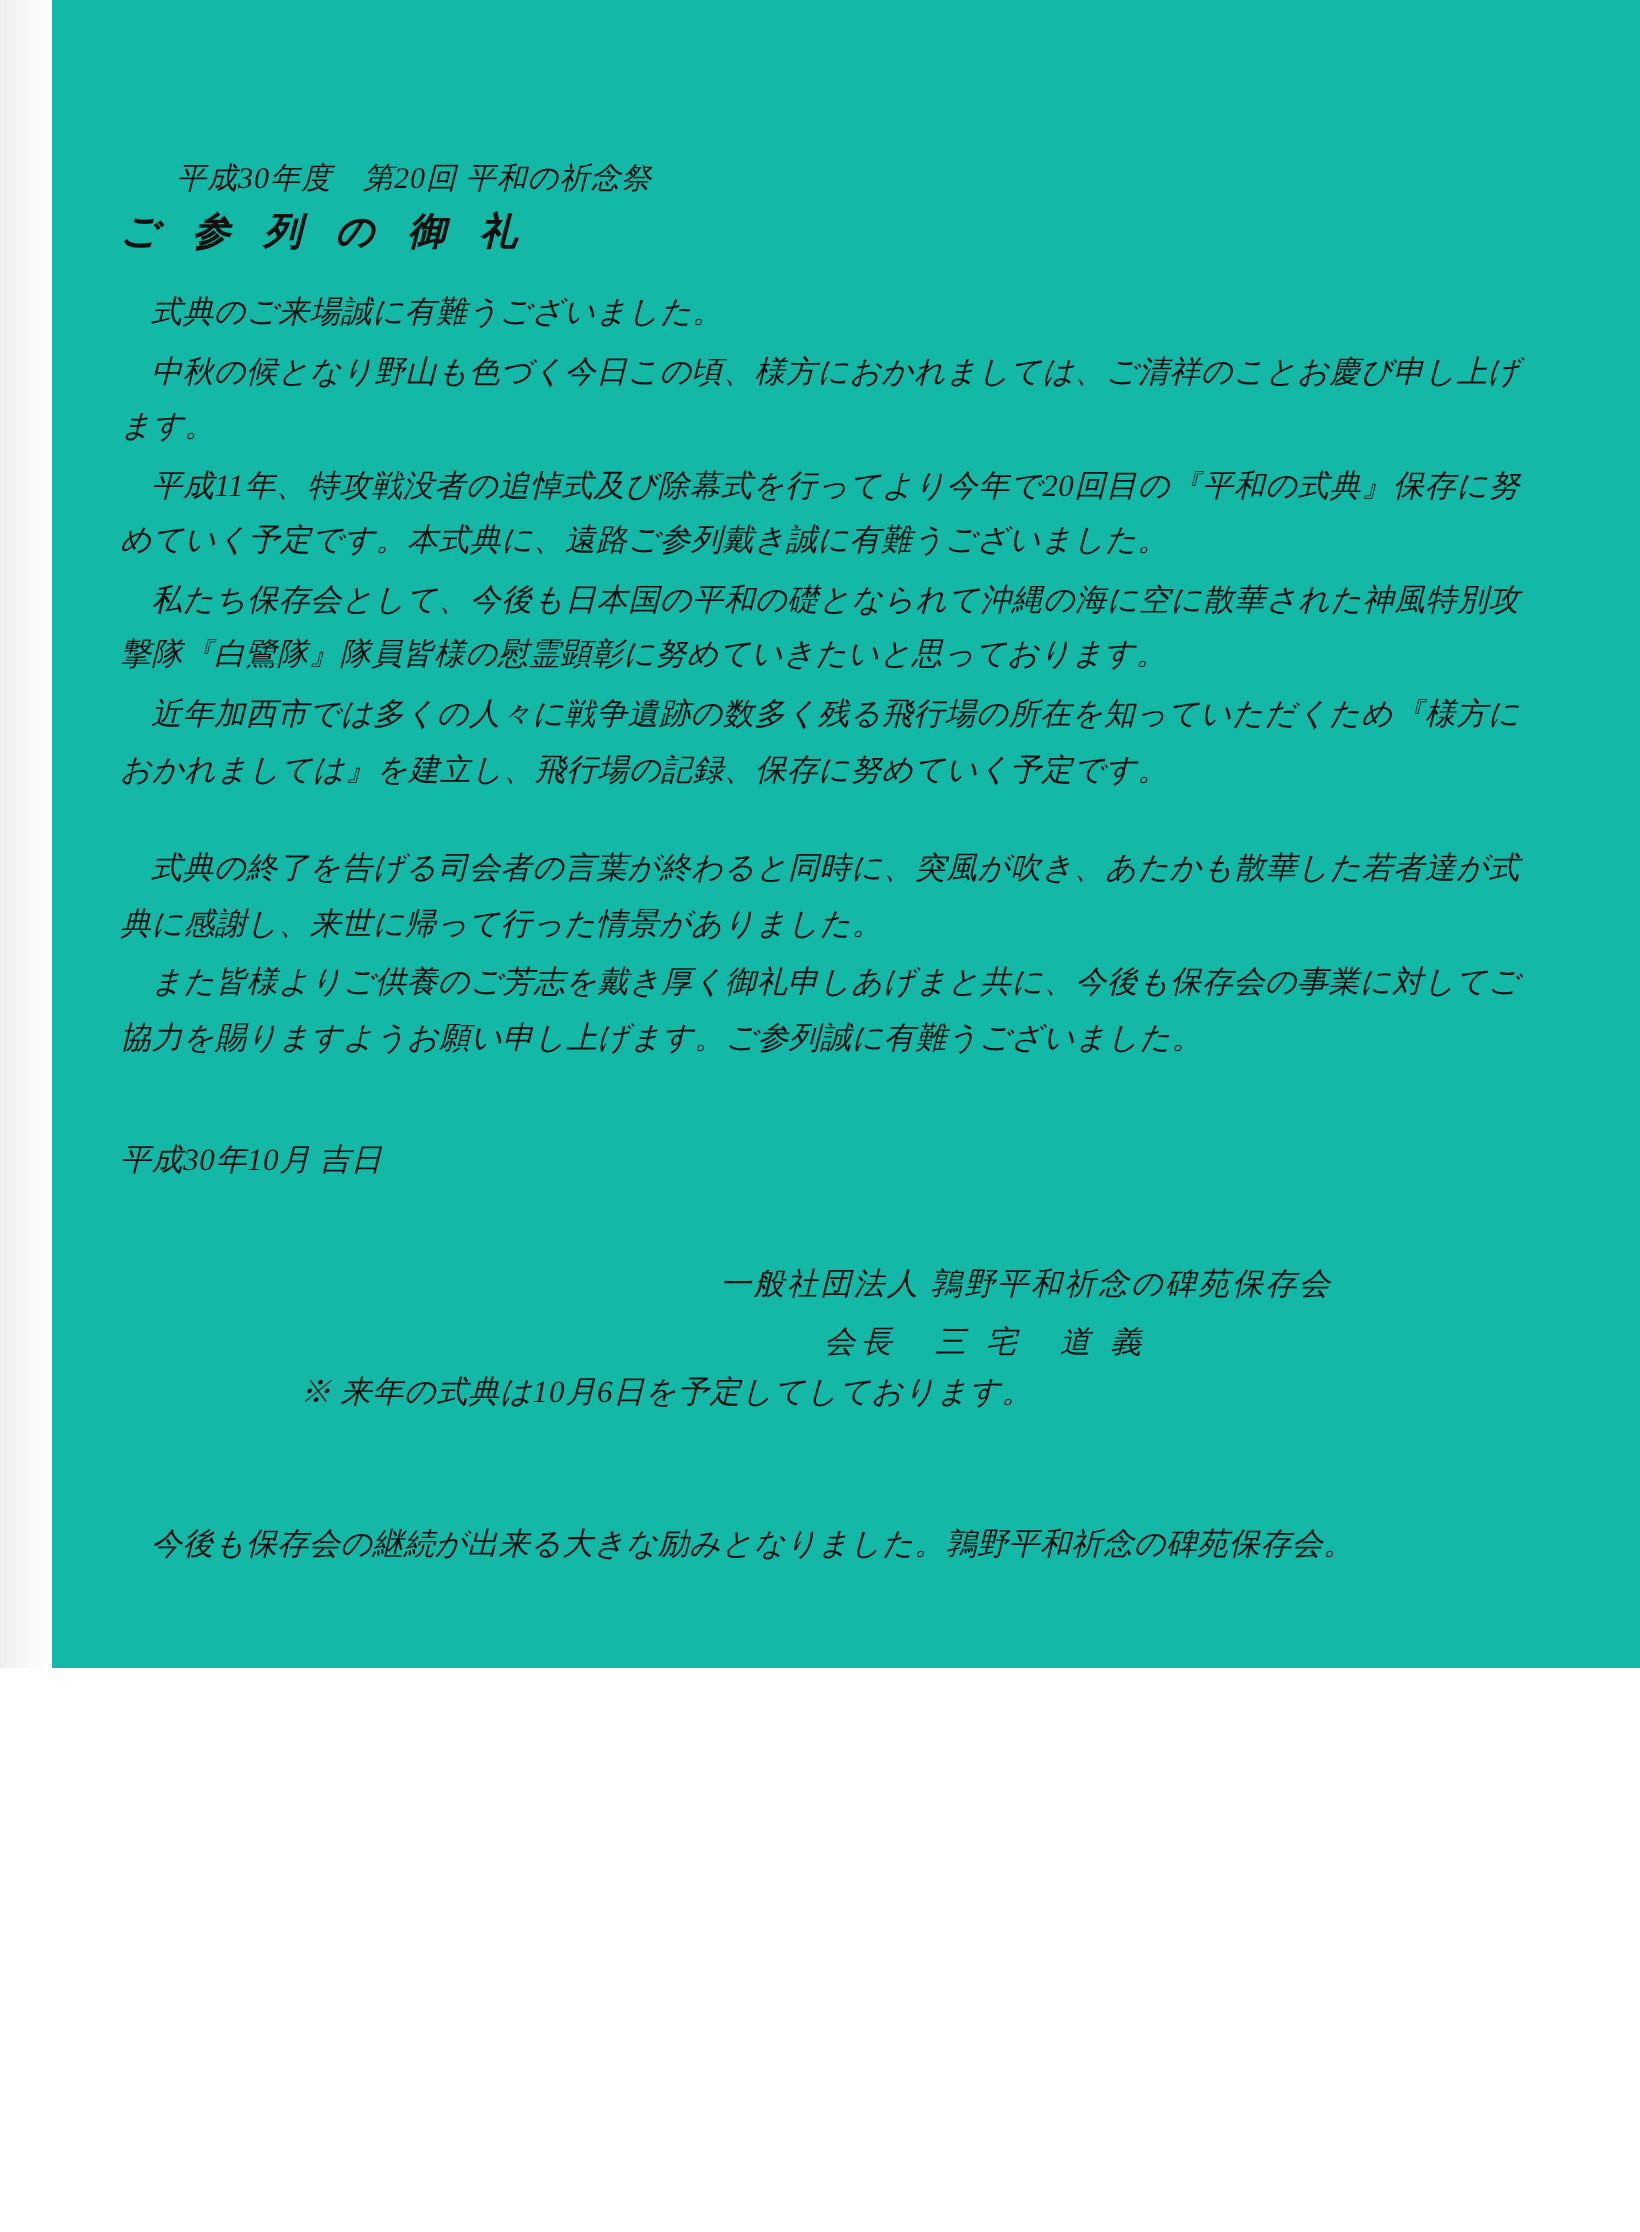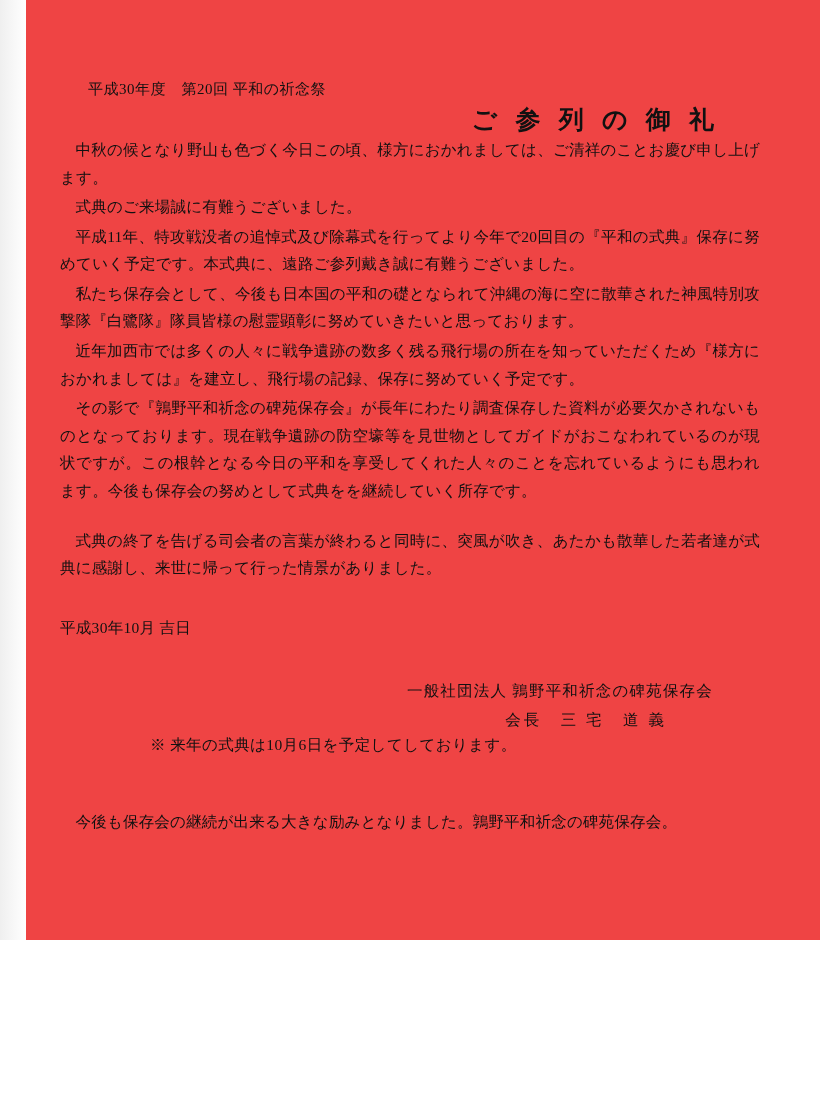--- a/index.html
+++ b/index.html
@@ -11,23 +11,24 @@
     width: 820px;
     height: 1116px;
     font-family: "Liberation Serif", "DejaVu Serif", serif;
     color: #111111;
     position: relative;
     overflow: hidden;
   }
   .page {
     position: relative;
     width: 820px;
-    height: 940px;
-    background: #ef4444;
+    height: 834px;
+    background: #14b8a6;
     box-sizing: border-box;
+    font-style: italic;
   }
   
   .page::before {
     content: "";
     position: absolute;
     left: 0; top: 0; bottom: 0;
     width: 26px;
     background: linear-gradient(to right, #efefef, #ffffff);
     pointer-events: none;
   }
@@ -38,25 +39,25 @@
     width: 700px;
   }
   .kicker {
     font-size: 15px;
     letter-spacing: 0.5px;
     margin-left: 28px;
     margin-bottom: 4px;
     white-space: pre;
   }
   .doc-title {
-    text-align: right;
-    font-size: 25px;
+    text-align: left;
+    font-size: 19px;
     font-weight: bold;
     letter-spacing: 6px;
-    margin: 2px 0 0 0;
+    margin: 2px 0 14px 0;
     padding-right: 40px;
   }
   p.para {
     font-size: 15.5px;
     line-height: 1.78;
     margin: 0 0 2px 0;
     text-indent: 1em;
     text-align: justify;
     text-justify: inter-ideograph;
     letter-spacing: 0.2px;
@@ -64,21 +65,21 @@
   .gap {
     height: 20px;
   }
   .date-line {
     font-size: 15.5px;
     margin-top: 36px;
     margin-bottom: 28px;
     letter-spacing: 0.3px;
   }
   .signature {
-    text-align: center;
+    text-align: left;
     margin-left: 300px;
     font-size: 15.5px;
     line-height: 1.9;
     letter-spacing: 1px;
     margin-top: 37px;
   }
   .signature .org { letter-spacing: 1.2px; }
   .signature .name { margin-left: 52px; letter-spacing: 3px; }
   .notice {
     margin-left: 90px;
@@ -101,30 +102,30 @@
 </head>
 <body>
 
 <div class="page">
   <div class="content">
 
     <div class="kicker">平成30年度　第20回 平和の祈念祭</div>
 
     <div class="doc-title">ご 参 列 の 御 礼</div>
 
+    <p class="para">式典のご来場誠に有難うございました。</p>
     <p class="para">中秋の候となり野山も色づく今日この頃、様方におかれましては、ご清祥のことお慶び申し上げます。</p>
-    <p class="para">式典のご来場誠に有難うございました。</p>
     <p class="para">平成11年、特攻戦没者の追悼式及び除幕式を行ってより今年で20回目の『平和の式典』保存に努めていく予定です。本式典に、遠路ご参列戴き誠に有難うございました。</p>
     <p class="para">私たち保存会として、今後も日本国の平和の礎となられて沖縄の海に空に散華された神風特別攻撃隊『白鷺隊』隊員皆様の慰霊顕彰に努めていきたいと思っております。</p>
     <p class="para">近年加西市では多くの人々に戦争遺跡の数多く残る飛行場の所在を知っていただくため『様方におかれましては』を建立し、飛行場の記録、保存に努めていく予定です。</p>
-    <p class="para">その影で『鶉野平和祈念の碑苑保存会』が長年にわたり調査保存した資料が必要欠かされないものとなっております。現在戦争遺跡の防空壕等を見世物としてガイドがおこなわれているのが現状ですが。この根幹となる今日の平和を享受してくれた人々のことを忘れているようにも思われます。今後も保存会の努めとして式典をを継続していく所存です。</p>
 
     <div class="gap"></div>
 
     <p class="para">式典の終了を告げる司会者の言葉が終わると同時に、突風が吹き、あたかも散華した若者達が式典に感謝し、来世に帰って行った情景がありました。</p>
+    <p class="para">また皆様よりご供養のご芳志を戴き厚く御礼申しあげまと共に、今後も保存会の事業に対してご協力を賜りますようお願い申し上げます。ご参列誠に有難うございました。</p>
 
     <div class="date-line">平成30年10月 吉日</div>
 
     <div class="signature">
       <div class="org">一般社団法人 鶉野平和祈念の碑苑保存会</div>
       <div class="name">会長　三 宅　道 義</div>
     </div>
 
     <div class="notice">※ 来年の式典は10月6日を予定してしております。</div>
 

